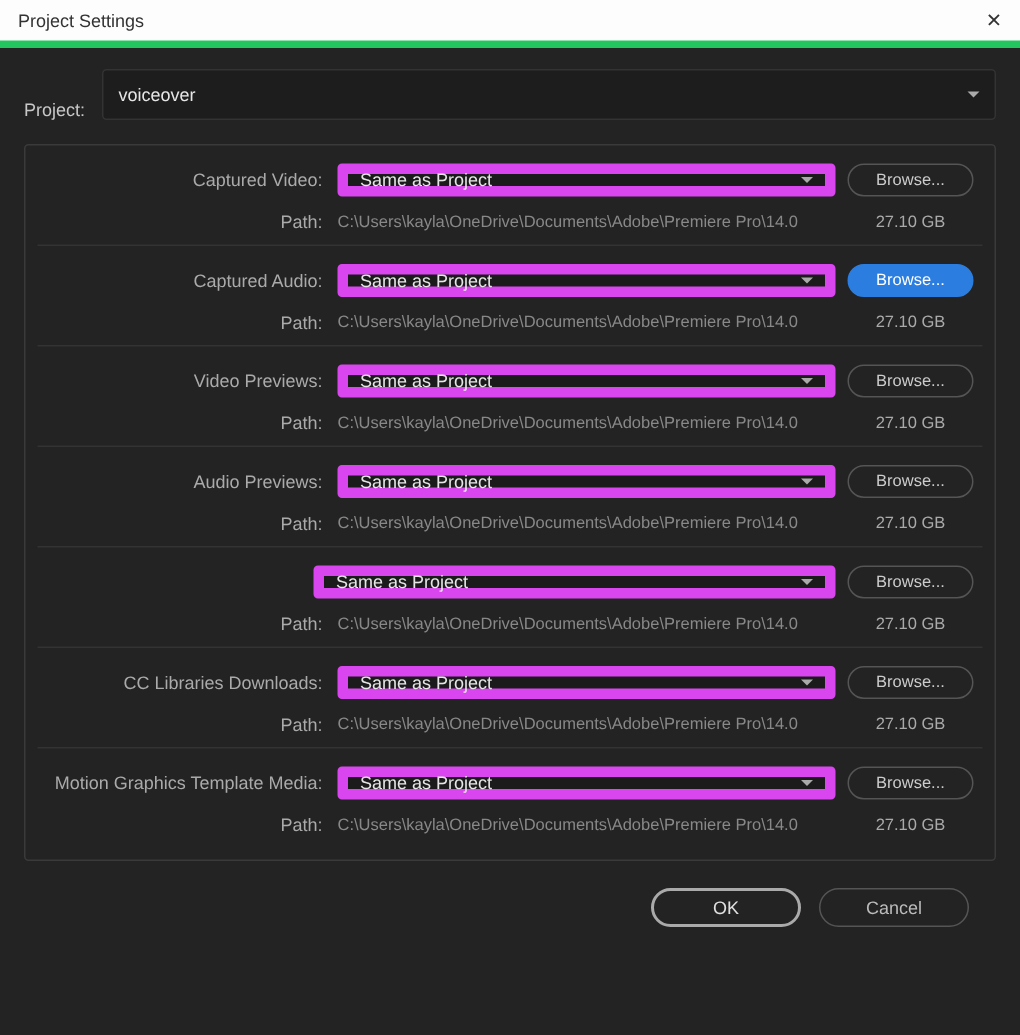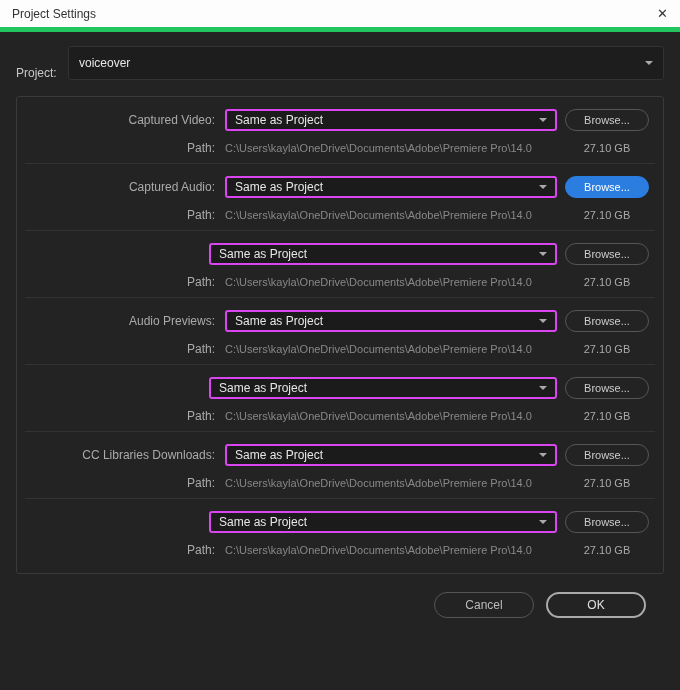--- a/index.html
+++ b/index.html
@@ -85,21 +85,21 @@
   .row1 { margin-bottom: 10px; margin-top: 4px; justify-content: flex-end; }
   .label {
     width: 186px;
     text-align: right;
     color: #aaa;
     padding-right: 2px;
   }
   .select-box {
     flex: 1;
     background: #1b1b1b;
-    border: 2px solid #d946ef;
+    border: 7px solid #d946ef;
     border-radius: 3px;
     height: 22px;
     display: flex;
     align-items: center;
     justify-content: space-between;
     padding: 0 8px;
     color: #e6e6e6;
     max-width: 348px;
   }
   .browse-btn {
@@ -202,20 +202,21 @@
       <div class="browse-btn blue">Browse...</div>
     </div>
     <div class="row2">
       <span class="label">Path:</span>
       <span class="path-text">C:\Users\kayla\OneDrive\Documents\Adobe\Premiere Pro\14.0</span>
       <span class="size-text">27.10 GB</span>
     </div>
         </div>
         <div class="section">
     <div class="row1">
+      <span class="label">Video Previews:</span>
       <div class="select-box">
         <span>Same as Project</span>
         <span class="chevron"></span>
       </div>
       <div class="browse-btn ">Browse...</div>
     </div>
     <div class="row2">
       <span class="label">Path:</span>
       <span class="path-text">C:\Users\kayla\OneDrive\Documents\Adobe\Premiere Pro\14.0</span>
       <span class="size-text">27.10 GB</span>
@@ -260,32 +261,33 @@
       <div class="browse-btn ">Browse...</div>
     </div>
     <div class="row2">
       <span class="label">Path:</span>
       <span class="path-text">C:\Users\kayla\OneDrive\Documents\Adobe\Premiere Pro\14.0</span>
       <span class="size-text">27.10 GB</span>
     </div>
         </div>
         <div class="section">
     <div class="row1">
+      <span class="label">Motion Graphics Template Media:</span>
       <div class="select-box">
         <span>Same as Project</span>
         <span class="chevron"></span>
       </div>
       <div class="browse-btn ">Browse...</div>
     </div>
     <div class="row2">
       <span class="label">Path:</span>
       <span class="path-text">C:\Users\kayla\OneDrive\Documents\Adobe\Premiere Pro\14.0</span>
       <span class="size-text">27.10 GB</span>
     </div>
         </div>
       </div>
   </div>
 
   <div class="footer">
+    <div class="footer-btn ok">OK</div>
     <div class="footer-btn cancel">Cancel</div>
-    <div class="footer-btn ok">OK</div>
   </div>
 </div>
 
 </body></html>

